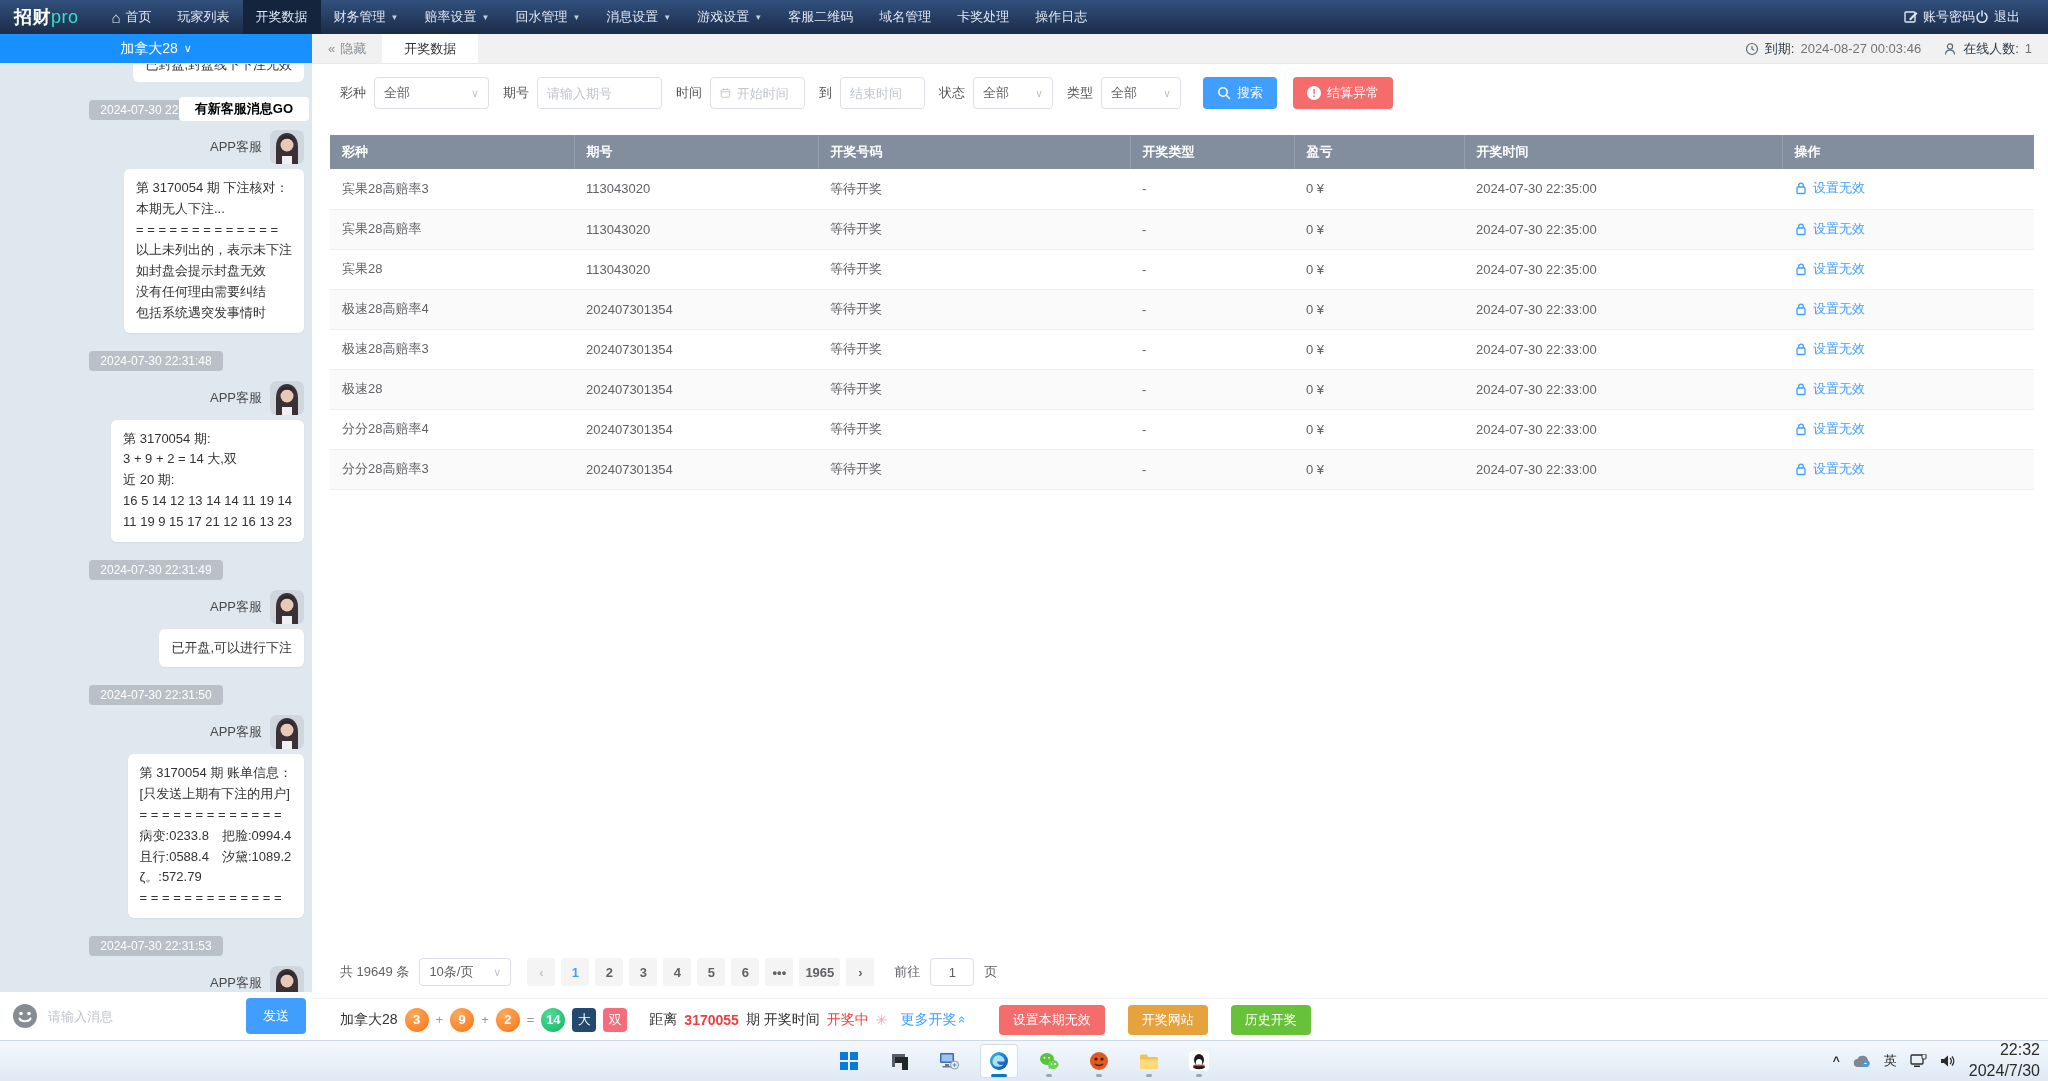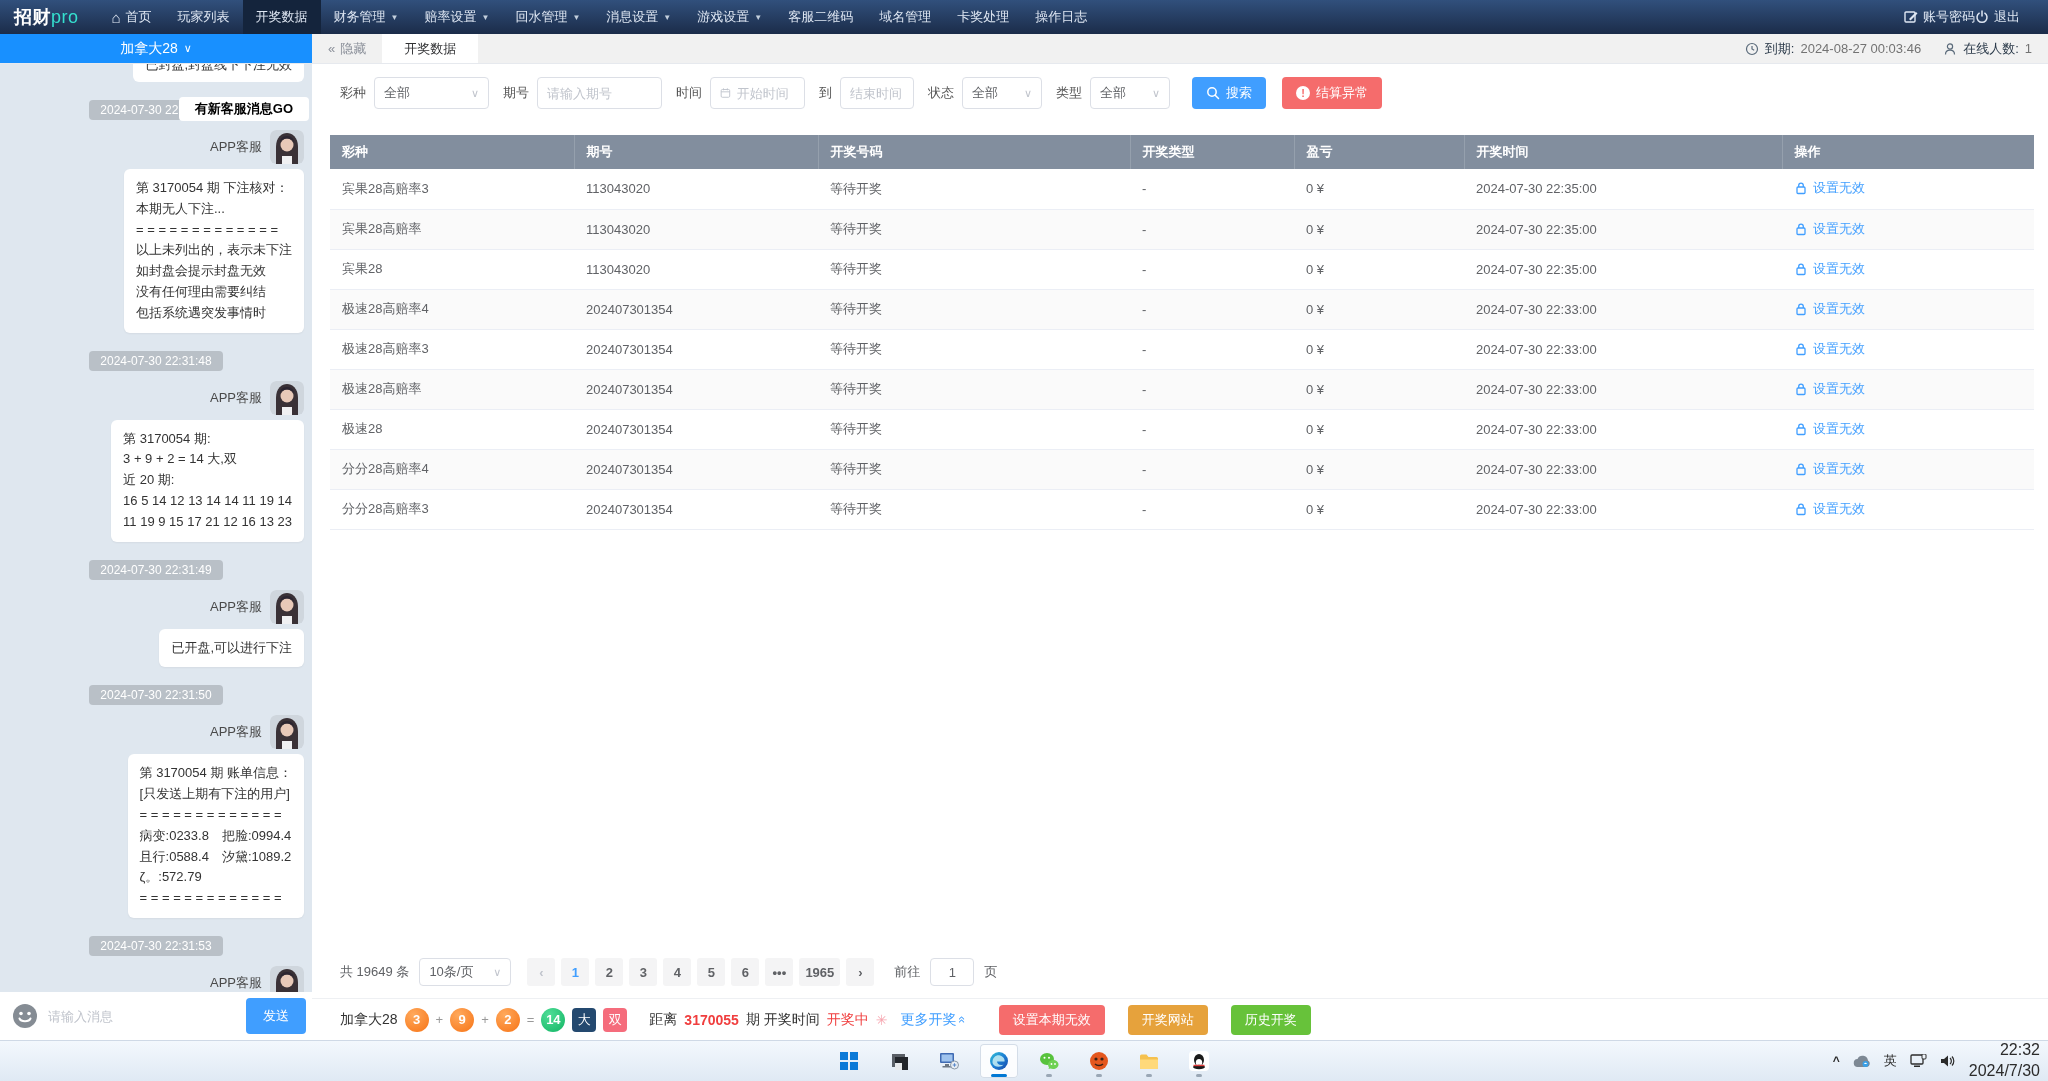--- a/index.html
+++ b/index.html
@@ -45,21 +45,21 @@
 
   
   .main { position:absolute; left:312px; top:64px; right:0; bottom:41px; background:#fff; display:flex; flex-direction:column; }
   .filterbar { display:flex; align-items:center; gap:8px; padding:13px 0 0 28px; font-size:13px; color:#555; }
   .f-label { margin-left:6px; white-space:nowrap; }
   .select-box,.input-box { border:1px solid #dcdfe6; border-radius:4px; height:32px; display:flex; align-items:center; padding:0 9px; color:#606266; background:#fff; cursor:pointer; gap:6px; }
   .select-box { justify-content:space-between; }
   .sel-arrow { color:#c0c4cc; font-size:11px; }
   .input-box input { border:none; outline:none; width:100%; font-size:13px; font-family:inherit; color:#606266; background:transparent; }
   .input-box input::placeholder { color:#c0c4cc; }
-  .w115{width:115px} .w105{width:125px} .w95{width:95px} .w85{width:74px} .w80{width:80px}
+  .w115{width:115px} .w105{width:125px} .w95{width:95px} .w85{width:85px} .w80{width:80px}
   .btn { border:none; border-radius:4px; color:#fff; font-size:13px; height:32px; padding:0 14px; display:inline-flex; align-items:center; gap:6px; cursor:pointer; font-family:inherit; white-space:nowrap; }
   .btn-search { background:#409eff; margin-left:14px; }
   .btn-danger { background:#f56c6c; margin-left:8px; }
   .warn-dot { width:14px; height:14px; border-radius:50%; background:#fff; color:#f56c6c; font-size:11px; font-weight:bold; display:flex; align-items:center; justify-content:center; }
 
   .data-table { margin:26px 14px 0 18px; border-collapse:collapse; font-size:13px; table-layout:fixed; width:calc(100% - 32px); }
   .data-table th { background:#828e9e; color:#fff; text-align:left; font-weight:bold; height:34px; padding:0 12px; border-right:1px solid #95a0ad; }
   .data-table th:last-child { border-right:none; }
   .data-table td { height:40px; padding:0 12px; border-bottom:1px solid #ebeef5; color:#606266; overflow:hidden; white-space:nowrap; }
   .data-table tbody tr:nth-child(even) { background:#fafafa; }
@@ -423,35 +423,20 @@
         <td><a class="action-link">
               <svg class="mini-ic" viewBox="0 0 14 14">
                 <rect x="3" y="6" width="8" height="6.5" rx="1" fill="none" stroke="#409eff" stroke-width="1.3"></rect>
                 <path d="M4.7 6 V4.4 a2.3 2.3 0 0 1 4.6 0 V6" fill="none" stroke="#409eff" stroke-width="1.3"></path>
               </svg>
               <span>设置无效</span>
             </a></td>
       </tr>
       <tr>
         <td>极速28高赔率3</td>
-          <td>202407301354</td>
-          <td>等待开奖</td>
-          <td>-</td>
-          <td>0 ¥</td>
-          <td>2024-07-30 22:33:00</td>
-        <td><a class="action-link">
-              <svg class="mini-ic" viewBox="0 0 14 14">
-                <rect x="3" y="6" width="8" height="6.5" rx="1" fill="none" stroke="#409eff" stroke-width="1.3"></rect>
-                <path d="M4.7 6 V4.4 a2.3 2.3 0 0 1 4.6 0 V6" fill="none" stroke="#409eff" stroke-width="1.3"></path>
-              </svg>
-              <span>设置无效</span>
-            </a></td>
-      </tr>
-      <tr>
-        <td>极速28高赔率</td>
           <td>202407301354</td>
           <td>等待开奖</td>
           <td>-</td>
           <td>0 ¥</td>
           <td>2024-07-30 22:33:00</td>
         <td><a class="action-link">
               <svg class="mini-ic" viewBox="0 0 14 14">
                 <rect x="3" y="6" width="8" height="6.5" rx="1" fill="none" stroke="#409eff" stroke-width="1.3"></rect>
                 <path d="M4.7 6 V4.4 a2.3 2.3 0 0 1 4.6 0 V6" fill="none" stroke="#409eff" stroke-width="1.3"></path>
               </svg>

